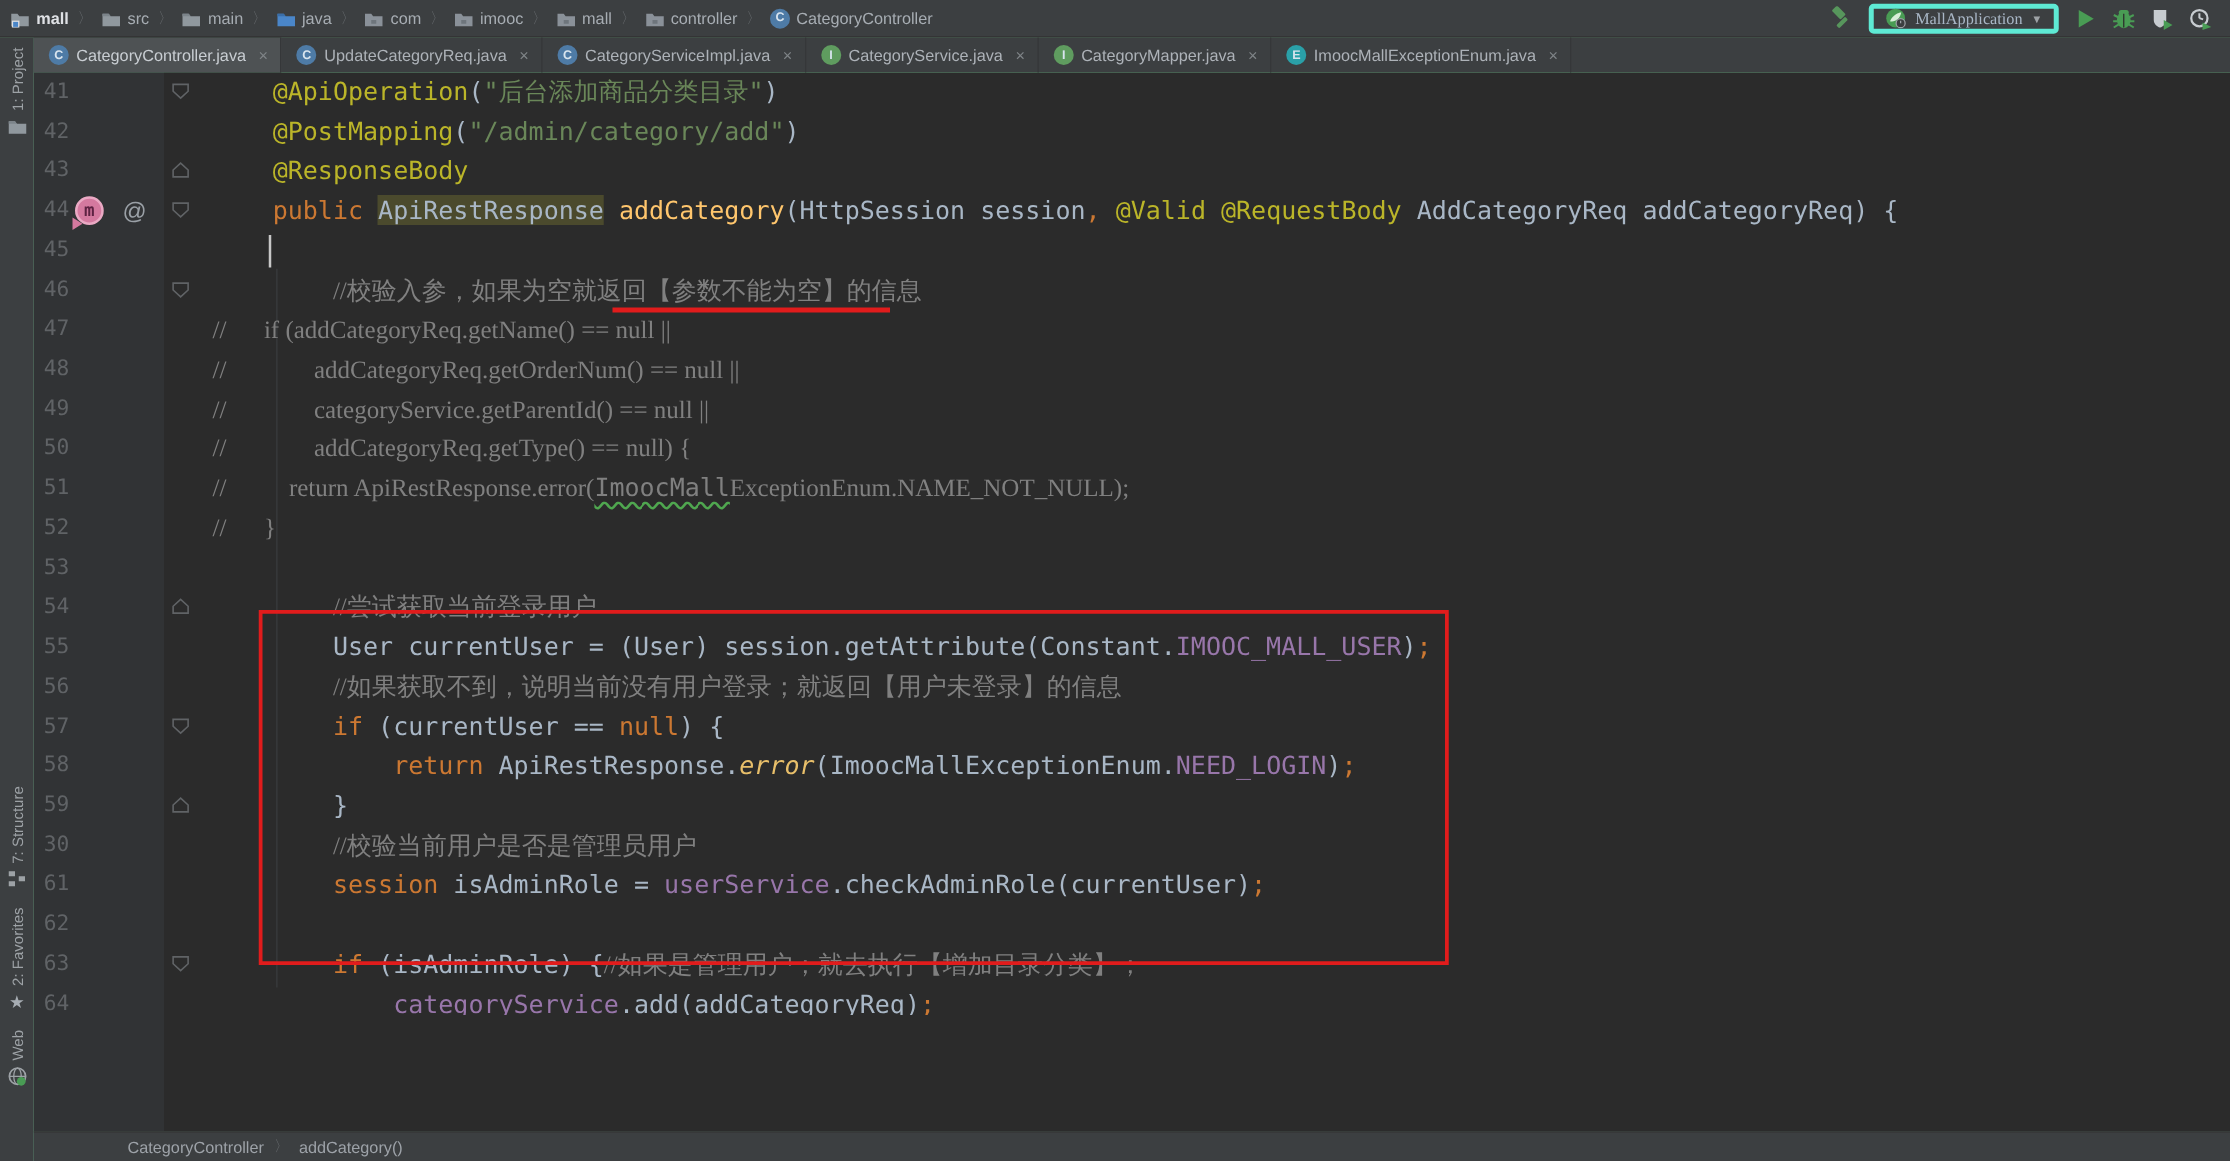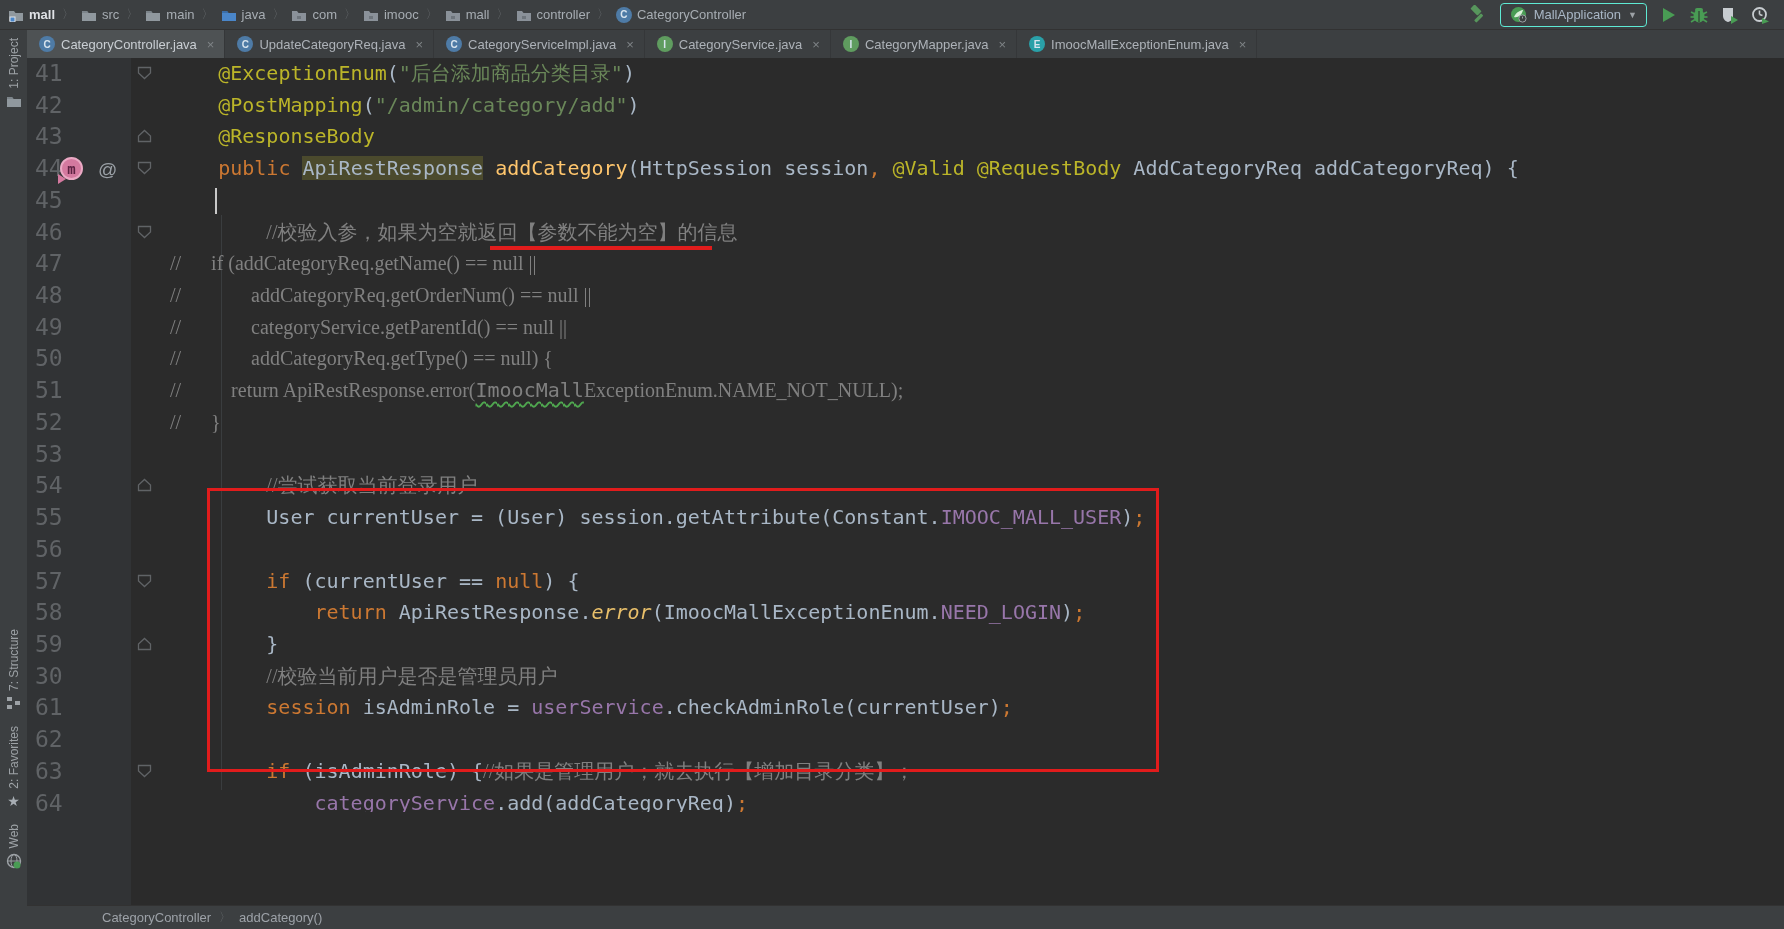--- a/index.html
+++ b/index.html
@@ -10,22 +10,22 @@
   
   .topbar { position:absolute; left:0; top:0; width:1784px; height:30px;
             background:#3c3f41; display:flex; align-items:center; justify-content:space-between;
             border-bottom:1px solid #323232; z-index:6; }
   .crumbs { display:flex; align-items:center; padding-left:8px; height:100%; }
   .crumb { display:flex; align-items:center; gap:5px; color:#a7adb3; font-size:13px; cursor:default; }
   .crumb.bold { color:#dfe1e5; font-weight:bold; }
   .crumb-sep { color:#63676a; margin:0 7px; font-size:12px; }
 
   .run-area { display:flex; align-items:center; gap:12px; padding-right:14px; }
-  .run-combo { display:flex; align-items:center; gap:7px; border:1px solid #5eead4; border-radius:4px;
-               height:24px; padding:0 9px; color:#a9b7c6; font-size:13px; background:#3c3f41; }
+  .run-combo { display:flex; align-items:center; gap:7px; border:4px solid #5eead4; border-radius:4px;
+               height:24px; padding:0 9px; color:#a9b7c6; font-size:13px; background:#3c3f41;font-family:Liberation Serif, serif; }
   .combo-arrow { color:#9da2a6; font-size:9px; }
 
   
   .toolstrip { position:absolute; left:0; top:30px; width:27px; height:899px; background:#3c3f41;
                display:flex; flex-direction:column; align-items:center; z-index:5; }
   .strip-item { display:flex; flex-direction:column; align-items:center; gap:5px; padding:8px 0; cursor:default; }
   .vtext { writing-mode:vertical-rl; transform:rotate(180deg); color:#9da2a6; font-size:12px; }
   .strip-spacer { flex:1; }
   .strip-bottom { margin-bottom:52px; display:flex; flex-direction:column; align-items:center; }
 
@@ -39,21 +39,21 @@
   .tab.active { background:#4e5254; color:#c9ced3; }
   .tab-close { color:#7f8487; font-size:13px; margin-left:4px; cursor:pointer; }
   .kind-ic { width:16px; height:16px; border-radius:50%; display:inline-flex; align-items:center;
              justify-content:center; font-size:10px; font-weight:bold; color:#d8e4ee; flex:0 0 16px; }
 
   
   .editor { position:absolute; left:0; top:28px; width:1757px; height:754px; overflow:hidden;
             background:linear-gradient(90deg,#313335 0,#313335 104px,#2b2b2b 104px); cursor:text; }
   .row { position:relative; height:31.72px; }
   .ln { position:absolute; left:8px; top:0; width:44px; color:#606366; font-family:"DejaVu Sans Mono",monospace;
-        font-size:23px; line-height:31.72px; }
+        font-size:17px; line-height:31.72px; }
   .code { position:absolute; left:143px; top:0; white-space:pre; font-family:"DejaVu Sans Mono",monospace;
           font-size:20px; line-height:31.72px; color:#a9b7c6; }
   .t-d  { color:#a9b7c6; }
   .t-k  { color:#cc7832; }
   .t-a  { color:#bbb529; }
   .t-s  { color:#6a8759; }
   .t-c  { color:#808080;font-family:Liberation Serif, serif; }
   .t-m  { color:#ffc66d; }
   .t-sm { color:#e8bf6a; font-style:italic;margin-top:40px; }
   .t-f  { color:#9876aa; }
@@ -318,21 +318,21 @@
           <span class="tab-close">×</span>
         </div>
       </div>
     <div class="editor" id="editor">
       <div class="indent-guide"></div>
     <div class="row">
           <span class="ln">41</span>
           <span class="gut-fold"><svg width="15" height="14" viewBox="0 0 15 14" xmlns="http://www.w3.org/2000/svg">
               <path d="M1.5 1.5 h12 v5.5 L7.5 12.5 L1.5 7z" fill="none" stroke="#606366" stroke-width="1.3"></path>
             </svg></span>
-          <pre class="code"><span class="t-d">    </span><span class="t-a">@ExceptionEnum</span><span class="t-d">(</span><span class="t-s">"后台添加商品分类目录"</span><span class="t-d">)</span></pre>
+          <pre class="code"><span class="t-d">    </span><span class="t-a">@ApiOperation</span><span class="t-d">(</span><span class="t-s">"后台添加商品分类目录"</span><span class="t-d">)</span></pre>
         </div>
         <div class="row">
           <span class="ln">42</span>
           <pre class="code"><span class="t-d">    </span><span class="t-a">@PostMapping</span><span class="t-d">(</span><span class="t-s">"/admin/category/add"</span><span class="t-d">)</span></pre>
         </div>
         <div class="row">
           <span class="ln">43</span>
           <span class="gut-fold"><svg width="15" height="14" viewBox="0 0 15 14" xmlns="http://www.w3.org/2000/svg">
               <path d="M1.5 12.5 h12 V7 L7.5 1.5 L1.5 7z" fill="none" stroke="#606366" stroke-width="1.3"></path>
             </svg></span>
@@ -393,20 +393,21 @@
               <path d="M1.5 12.5 h12 V7 L7.5 1.5 L1.5 7z" fill="none" stroke="#606366" stroke-width="1.3"></path>
             </svg></span>
           <pre class="code"><span class="t-d">        </span><span class="t-c">//尝试获取当前登录用户</span></pre>
         </div>
         <div class="row">
           <span class="ln">55</span>
           <pre class="code"><span class="t-d">        User currentUser = (User) session.getAttribute(Constant.</span><span class="t-ct">IMOOC_MALL_USER</span><span class="t-d">)</span><span class="t-p">;</span></pre>
         </div>
         <div class="row">
           <span class="ln">56</span>
+          <pre class="code"><span class="t-d">        </span><span class="t-c">//如果获取不到，说明当前没有用户登录；就返回【用户未登录】的信息</span></pre>
         </div>
         <div class="row">
           <span class="ln">57</span>
           <span class="gut-fold"><svg width="15" height="14" viewBox="0 0 15 14" xmlns="http://www.w3.org/2000/svg">
               <path d="M1.5 1.5 h12 v5.5 L7.5 12.5 L1.5 7z" fill="none" stroke="#606366" stroke-width="1.3"></path>
             </svg></span>
           <pre class="code"><span class="t-d">        </span><span class="t-k">if</span><span class="t-d"> (currentUser == </span><span class="t-k">null</span><span class="t-d">) {</span></pre>
         </div>
         <div class="row">
           <span class="ln">58</span>

